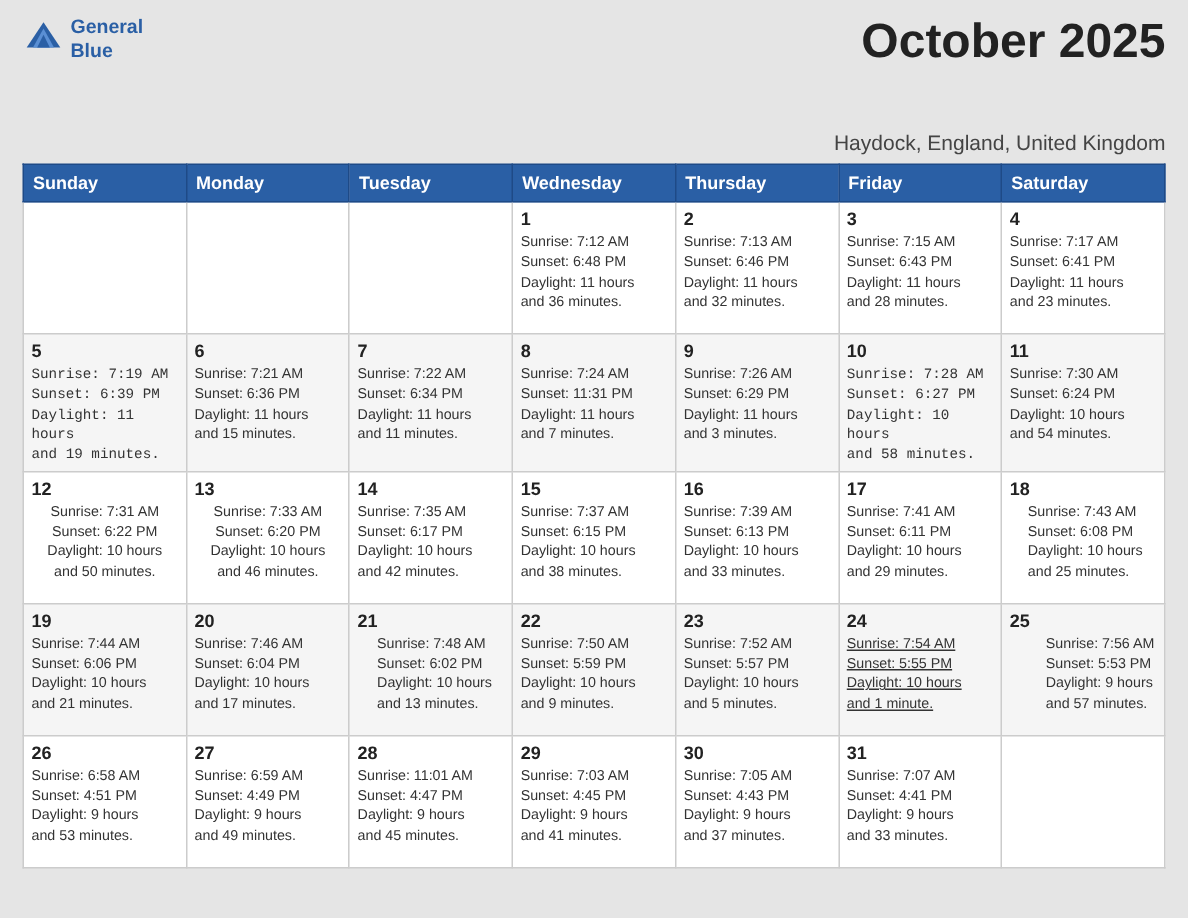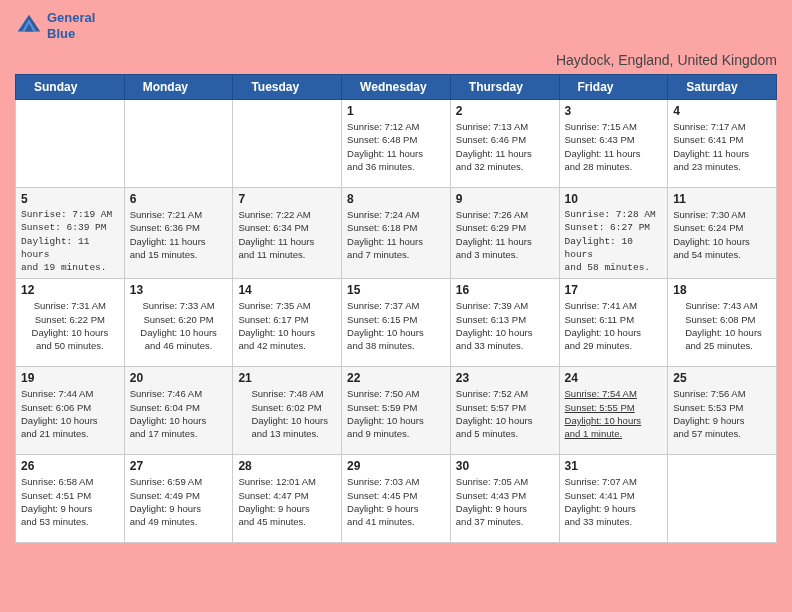--- a/index.html
+++ b/index.html
@@ -6,21 +6,21 @@
     body {
       font-family: Arial, sans-serif;
       background: #fff;
       width: 792px;
       height: 612px;
       overflow: hidden;
     }
     .page {
       width: 792px;
       min-height: 612px;
-      background: #fca5a5;
+      background: #e5e5e5;
       padding: 10px 15px 10px 15px;
     }
     .header {
       display: flex;
       justify-content: space-between;
       align-items: flex-start;
       margin-bottom: 6px;
     }
     .logo {
       display: flex;
@@ -55,21 +55,21 @@
       width: 100%;
       border-collapse: collapse;
       border: 1px solid #ccc;
     }
     .calendar th {
       background-color: #2a5fa5;
       color: #fff;
       font-size: 12px;
       font-weight: bold;
       text-align: left;
-      padding: 5px 18px;
+      padding: 5px 6px;
       border: 1px solid #1e4a87;
     }
     .calendar td {
       width: calc(100% / 7);
       vertical-align: top;
       border: 1px solid #ccc;
       padding: 4px 5px;
       font-size: 10px;
       color: #333;
       background: #fff;
@@ -103,20 +103,21 @@
         <polygon points="20,4 36,28 4,28" fill="#2a5fa5"></polygon>
         <polygon points="20,10 30,28 10,28" fill="#5a8fd4"></polygon>
         <polygon points="20,16 26,28 14,28" fill="#2a5fa5"></polygon>
       </svg>
       <div class="logo-text">
         <div>General</div>
         <div>Blue</div>
       </div>
     </div>
     <div class="title-block">
+      <div class="main-title">October 2025</div>
       <div class="subtitle">Haydock, England, United Kingdom</div>
     </div>
   </div>
 
   <table class="calendar">
     <thead>
       <tr>
       <th>Sunday</th>
           <th>Monday</th>
           <th>Tuesday</th>
@@ -178,21 +179,21 @@
           <td>
             <div class="day-number">7</div>
             <div class="day-info" style="white-space: pre-line;">Sunrise: 7:22 AM
 Sunset: 6:34 PM
 Daylight: 11 hours
 and 11 minutes.</div>
           </td>
           <td>
             <div class="day-number">8</div>
             <div class="day-info" style="white-space: pre-line;">Sunrise: 7:24 AM
-Sunset: 6:18 PM
+Sunset: 11:31 PM
 Daylight: 11 hours
 and 7 minutes.</div>
           </td>
           <td>
             <div class="day-number">9</div>
             <div class="day-info" style="white-space: pre-line;">Sunrise: 7:26 AM
 Sunset: 6:29 PM
 Daylight: 11 hours
 and 3 minutes.</div>
           </td>
@@ -300,21 +301,21 @@
           </td>
           <td>
             <div class="day-number">24</div>
             <div class="day-info" style="white-space: pre-line; text-decoration: underline;">Sunrise: 7:54 AM
 Sunset: 5:55 PM
 Daylight: 10 hours
 and 1 minute.</div>
           </td>
           <td>
             <div class="day-number">25</div>
-            <div class="day-info" style="white-space: pre-line;">Sunrise: 7:56 AM
+            <div class="day-info" style="white-space: pre-line; margin-left: 24px;">Sunrise: 7:56 AM
 Sunset: 5:53 PM
 Daylight: 9 hours
 and 57 minutes.</div>
           </td>
         </tr>
         <tr>
           <td>
             <div class="day-number">26</div>
             <div class="day-info" style="white-space: pre-line;">Sunrise: 6:58 AM
 Sunset: 4:51 PM
@@ -323,21 +324,21 @@
           </td>
           <td>
             <div class="day-number">27</div>
             <div class="day-info" style="white-space: pre-line;">Sunrise: 6:59 AM
 Sunset: 4:49 PM
 Daylight: 9 hours
 and 49 minutes.</div>
           </td>
           <td>
             <div class="day-number">28</div>
-            <div class="day-info" style="white-space: pre-line;">Sunrise: 12:01 AM
+            <div class="day-info" style="white-space: pre-line;">Sunrise: 11:01 AM
 Sunset: 4:47 PM
 Daylight: 9 hours
 and 45 minutes.</div>
           </td>
           <td>
             <div class="day-number">29</div>
             <div class="day-info" style="white-space: pre-line;">Sunrise: 7:03 AM
 Sunset: 4:45 PM
 Daylight: 9 hours
 and 41 minutes.</div>

